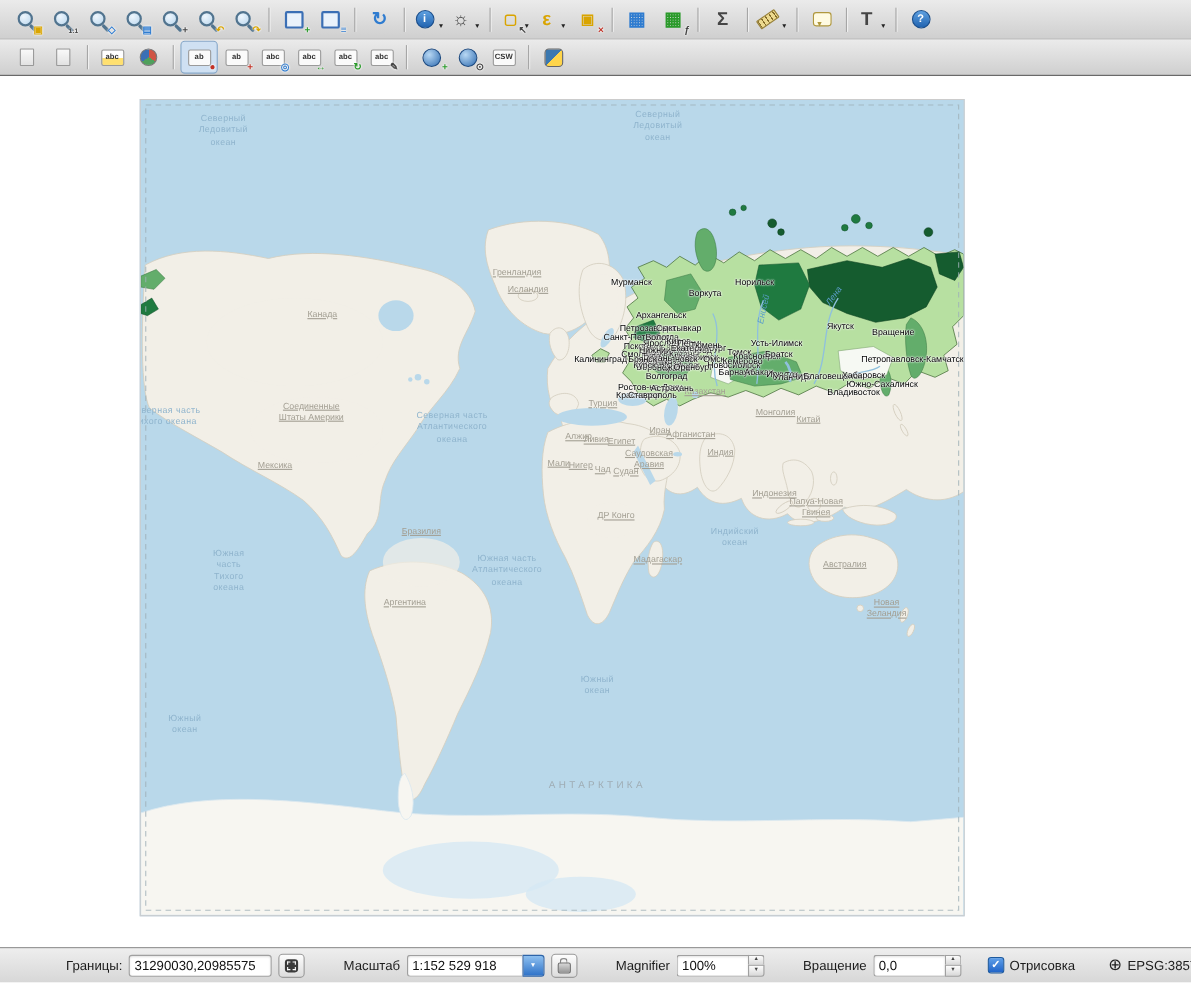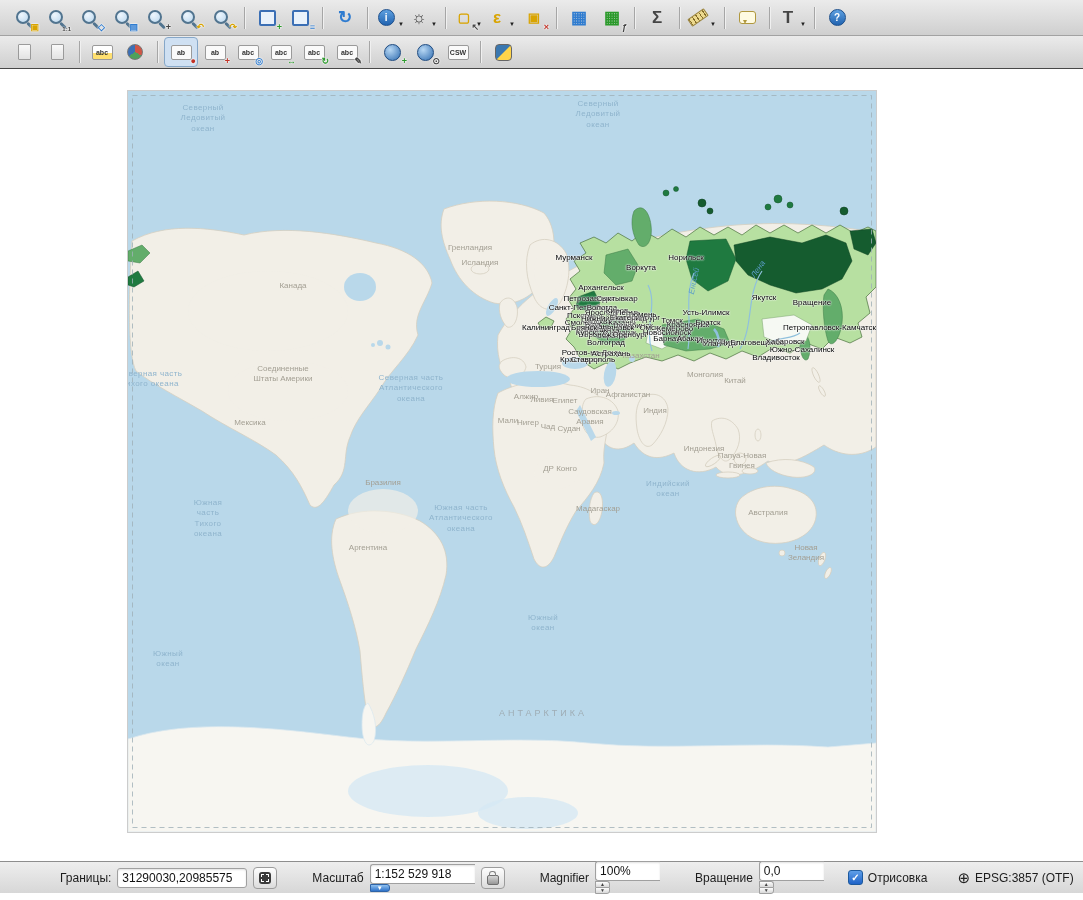--- a/index.html
+++ b/index.html
@@ -44,21 +44,21 @@
   .kind-python{width:15px;height:15px;border-radius:4px;border:1px solid #666;background:linear-gradient(135deg,#3b78b0 49%,#ffd54a 51%);}
 
   
   .main{position:absolute;top:69px;left:0;right:0;bottom:39px;background:#fff;}
   .map-canvas{position:absolute;left:127px;top:21px;width:748px;height:741px;overflow:hidden;background:#b9d8ea;border:1px solid #cccccc;box-sizing:content-box;}
   .map-canvas svg{position:absolute;left:0;top:0;}
   .map-labels{position:absolute;left:0;top:0;width:100%;height:100%;}
   .mlabel{position:absolute;transform:translate(-50%,-50%);white-space:pre-line;text-align:center;pointer-events:none;}
   .mlabel.ocean{color:#8fb4cd;font-size:8px;line-height:1.3;letter-spacing:.4px;}
   .mlabel.region{color:#9fadb5;font-size:9px;letter-spacing:3px;}
-  .mlabel.country{color:#a39f93;font-size:8px;line-height:1.2;}
+  .mlabel.country{color:#a39f93;font-size:8px;line-height:1.2;text-decoration:underline;}
   .mlabel.city{color:#000;font-size:8px;font-weight:500;white-space:nowrap;
                text-shadow:0 0 2px #fff,0 0 2px #fff,0 0 1px #fff;}
   .mlabel.river{color:#5b9ec9;font-size:8px;font-style:italic;}
   .ocean-rect{fill:#b9d8ea;}
   .land path,.land ellipse,.land circle{fill:#f2efe7;stroke:#d5cfc0;stroke-width:.8;}
   .land .tint{stroke:none;}
   .ant{fill:#f7f6f1 !important;stroke:#dce8ef !important;}
   .russia .base{fill:#b7e0a1;stroke:#49703c;stroke-width:.7;}
   .ru-dark{fill:#155c2f;stroke:#0c3f20;stroke-width:.5;}
   .ru-dark2{fill:#1f7a40;stroke:#14532d;stroke-width:.5;}
@@ -72,21 +72,21 @@
   .statusbar{position:absolute;left:0;right:0;bottom:7px;height:32px;box-sizing:border-box;
              background:linear-gradient(#eeeeee,#d7d7d7);border-top:1px solid #8e8e8e;
              display:flex;align-items:center;padding:0 12px 0 60px;gap:6px;font-size:12px;color:#1c1c1c;}
   .sb-label{white-space:nowrap;}
   .sb-gap{margin-left:29px;}
   .sb-input{height:18px;border:1px solid #a0a0a0;border-radius:3px;background:#fff;font:12px "Liberation Sans",sans-serif;
             padding:0 4px;color:#111;box-shadow:inset 0 1px 2px rgba(0,0,0,.12);}
   .sb-extents{width:120px;}
   .sb-scale{width:96px;border-radius:3px 0 0 3px;border-right:none;}
   .sb-mag,.sb-rot{width:56px;border-radius:3px 0 0 3px;border-right:none;}
-  .sb-combo,.sb-spin{display:flex;align-items:stretch;flex-direction:column;}
+  .sb-combo,.sb-spin{display:flex;align-items:stretch;}
   .combo-btn{width:18px;border:1px solid #2e64a8;border-radius:0 3px 3px 0;display:flex;align-items:center;justify-content:center;
              background:linear-gradient(#8ec0f0,#2e72c8);color:#fff;}
   .dd-white{font-size:6px;color:#fff;}
   .steppers{display:flex;flex-direction:column;width:15px;}
   .step{flex:1;font-size:5px;line-height:1;display:flex;align-items:center;justify-content:center;color:#444;
         border:1px solid #a0a0a0;background:linear-gradient(#fdfdfd,#d8d8d8);}
   .step:first-child{border-bottom:none;border-radius:0 3px 0 0;}
   .step:last-child{border-radius:0 0 3px 0;}
   .sb-btn{height:22px;min-width:24px;border:1px solid #9c9c9c;border-radius:4px;display:flex;align-items:center;justify-content:center;
           background:linear-gradient(#fdfdfd,#dcdcdc);padding:0 3px;}

